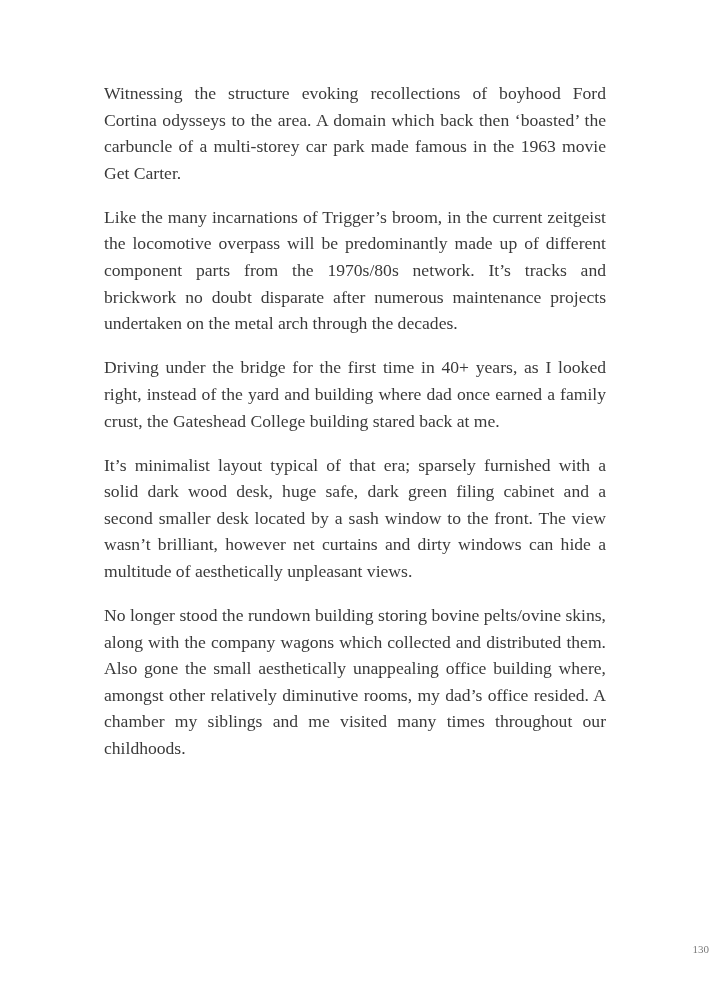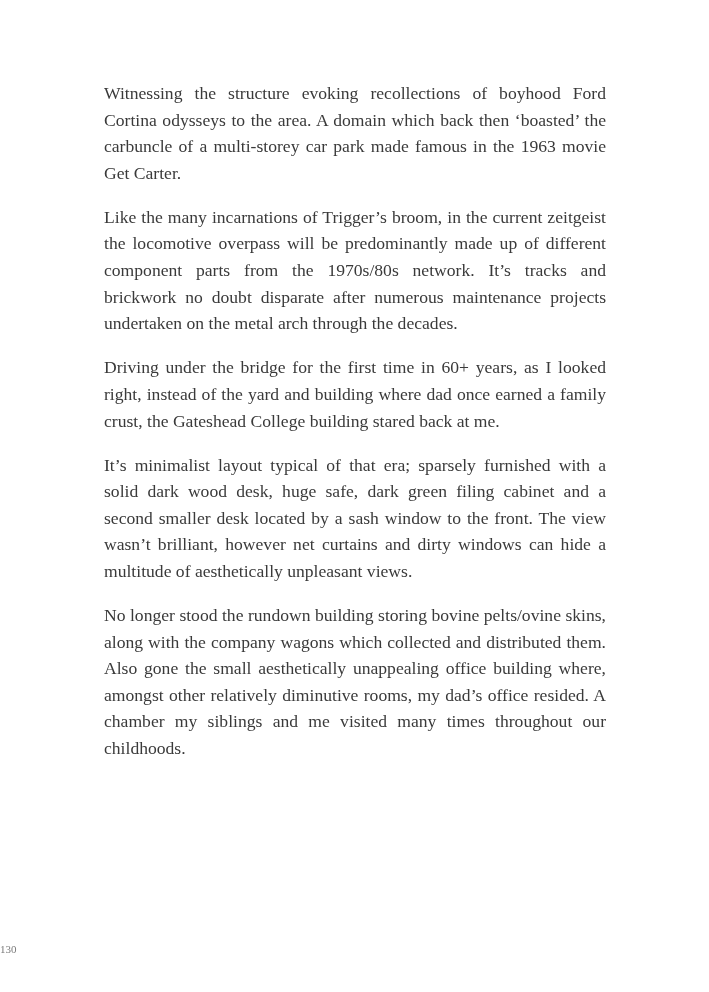--- a/index.html
+++ b/index.html
@@ -34,31 +34,31 @@
     .body-text p {
       margin: 0 0 17.5px 0;
       text-align: justify;
       text-align-last: left;
     }
     .page-number {
       position: absolute;
       left: 0;
       width: 709px;
       top: 943px;
-      text-align: left;
+      text-align: right;
       font-family: "Liberation Serif", "DejaVu Serif", serif;
       font-size: 11px;
       color: #7a7a7a;
     }
   </style>
 </head>
 <body>
 
 <div class="page">
   <div class="body-text">
     <p>Witnessing the structure evoking recollections of boyhood Ford Cortina odysseys to the area. A domain which back then ‘boasted’ the carbuncle of a multi-storey car park made famous in the 1963 movie Get Carter.</p>
     <p>Like the many incarnations of Trigger’s broom, in the current zeitgeist the locomotive overpass will be predominantly made up of different component parts from the 1970s/80s network. It’s tracks and brickwork no doubt disparate after numerous maintenance projects undertaken on the metal arch through the decades.</p>
-    <p>Driving under the bridge for the first time in 60+ years, as I looked right, instead of the yard and building where dad once earned a family crust, the Gateshead College building stared back at me.</p>
+    <p>Driving under the bridge for the first time in 40+ years, as I looked right, instead of the yard and building where dad once earned a family crust, the Gateshead College building stared back at me.</p>
     <p>It’s minimalist layout typical of that era; sparsely furnished with a solid dark wood desk, huge safe, dark green filing cabinet and a second smaller desk located by a sash window to the front. The view wasn’t brilliant, however net curtains and dirty windows can hide a multitude of aesthetically unpleasant views.</p>
     <p>No longer stood the rundown building storing bovine pelts/ovine skins, along with the company wagons which collected and distributed them. Also gone the small aesthetically unappealing office building where, amongst other relatively diminutive rooms, my dad’s office resided. A chamber my siblings and me visited many times throughout our childhoods.</p>
   </div>
   <div class="page-number">130</div>
 </div>
 
 </body></html>

